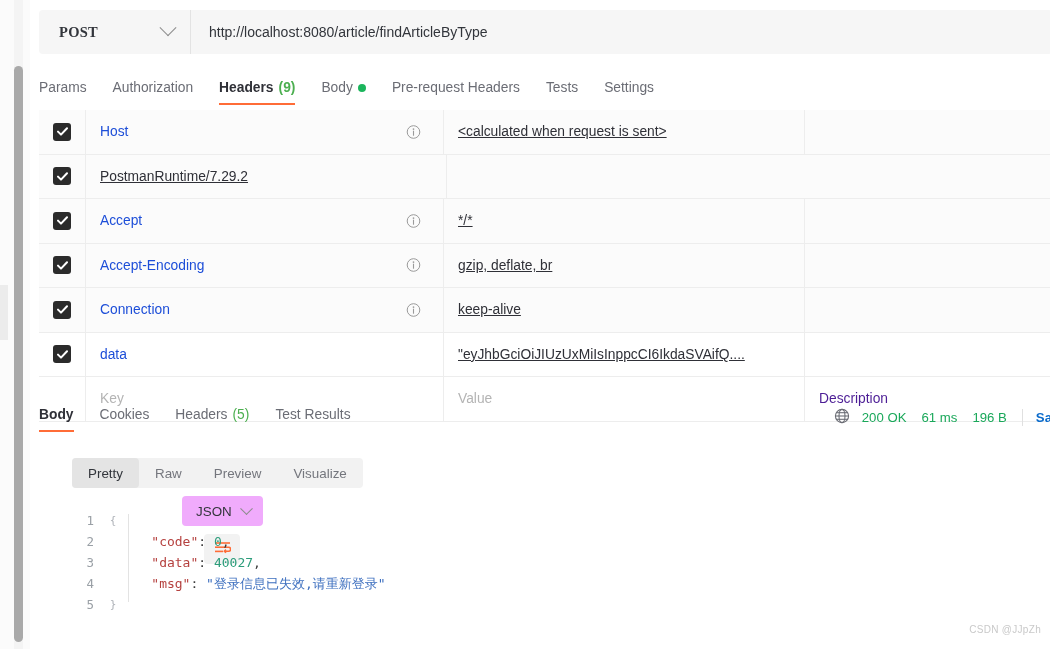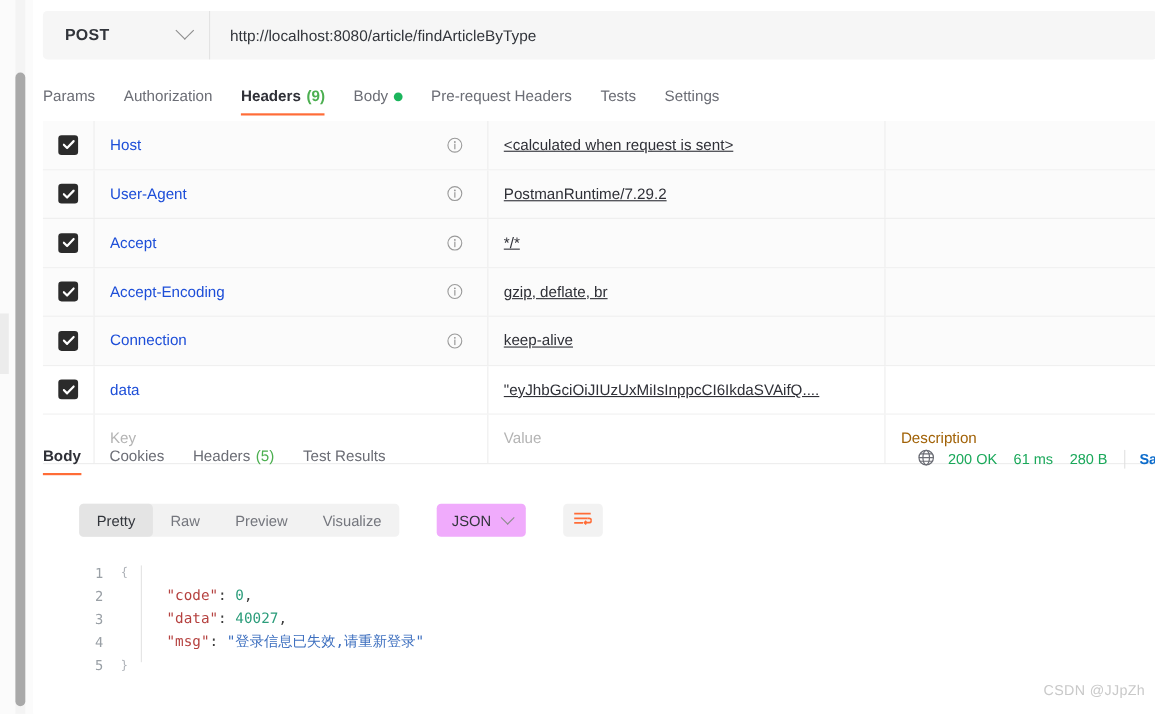--- a/index.html
+++ b/index.html
@@ -55,20 +55,21 @@
   .method-box {
     width: 152px; height: 44px;
     display: flex; align-items: center; justify-content: space-between;
     padding: 0 16px 0 20px;
     box-sizing: border-box;
     border-right: 1px solid #e3e3e3;
   }
   .method-label {
     font-weight: bold; font-size: 14.5px; color: #32353b;
     letter-spacing: 0.3px;
+    font-family: Liberation Serif, serif;
   }
   .chevron {
     width: 11px; height: 11px;
     border-right: 1.6px solid #8d8d8d;
     border-bottom: 1.6px solid #8d8d8d;
     transform: rotate(45deg) translate(-3px,-3px);
   }
   .url-text {
     padding-left: 18px;
     font-size: 14px;
@@ -145,21 +146,21 @@
     padding-left: 14px; box-sizing: border-box;
     border-right: 1px solid #ededed;
   }
   .cell-val .vtext { font-size: 13.8px; color: #2f3037; white-space: nowrap; text-decoration: underline; }
   .cell-val .vplaceholder { font-size: 13.8px; color: #b4b4b4; }
   .cell-desc {
     flex: 1 1 auto; height: 100%;
     display: flex; align-items: center;
     padding-left: 14px; box-sizing: border-box;
   }
-  .cell-desc .dplaceholder { font-size: 13.8px; color: #a16207; }
+  .cell-desc .dplaceholder { font-size: 13.8px; color: #4c1d95; }
 
   
   .resp-bar {
     position: absolute; left: 9px; top: 405px; width: 1013px; height: 34px;
     display: flex; align-items: flex-start;
   }
   .resp-tabs { display: flex; align-items: flex-start; }
   .status-group {
     position: absolute; right: 0; top: 3px;
     display: flex; align-items: center; gap: 0;
@@ -168,21 +169,21 @@
   .globe-icon { margin-right: 12px; }
   .stat { color: #1aa85a; margin-right: 15px; white-space: nowrap; }
   .stat-div {
     width: 1px; height: 17px; background: #e0e0e0; margin-right: 13px;
   }
   .save-resp { color: #0b6bcb; font-weight: bold; white-space: nowrap; }
 
   
   .body-toolbar {
     position: absolute; left: 42px; top: 458px;
-    display: flex; align-items: center; gap: 24px;
+    display: flex; align-items: center; gap: 8px; flex-direction: column;
   }
   .seg {
     height: 30px; background: #f2f2f2; border-radius: 4px;
     display: flex; align-items: center; padding: 0;
   }
   .seg-item {
     height: 30px; padding: 0 16px;
     display: flex; align-items: center;
     font-size: 13.4px; color: #74767d; border-radius: 4px;
     white-space: nowrap;
@@ -231,21 +232,21 @@
   .tok-num { color: #2c9d7b; }
   .tok-str { color: #3d6fbf; }
   .code-indent-rule {
     position: absolute; left: 56px; top: 4px; width: 1px; height: 88px;
     background: #e3e3e3;
   }
 
   
   .watermark {
     position: absolute; right: 9px; bottom: 14px;
-    font-size: 13px; color: #c9c9c9;
+    font-size: 10px; color: #c9c9c9;
     letter-spacing: 0.3px;
   }
 </style>
 </head>
 <body>
 
 <div class="app">
 
   <div class="left-gutter">
     <div class="left-gutter-panelmark"></div>
@@ -313,28 +314,20 @@
             <span></span>
           </div>
         </div>
         <div class="hrow">
           <div class="cell-check">
             <div class="cbox">
               <svg width="11" height="9" viewBox="0 0 11 9">
                 <path d="M1 4.6 L4 7.6 L10 1.3" fill="none" stroke="#ffffff" stroke-width="2" stroke-linecap="round" stroke-linejoin="round"></path>
               </svg>
             </div>
-          </div>
-          <div class="cell-key">
-            <span class="ktext">User-Agent</span>
-            <span class="info-icon"><svg width="15" height="15" viewBox="0 0 15 15">
-                <circle cx="7.5" cy="7.5" r="6.3" fill="none" stroke="#9a9a9a" stroke-width="1"></circle>
-                <circle cx="7.5" cy="4.6" r="0.85" fill="#9a9a9a"></circle>
-                <rect x="6.95" y="6.2" width="1.1" height="5" fill="#9a9a9a"></rect>
-              </svg></span>
           </div>
           <div class="cell-val">
             <span class="vtext">PostmanRuntime/7.29.2</span>
           </div>
           <div class="cell-desc">
             <span></span>
           </div>
         </div>
         <div class="hrow">
           <div class="cell-check">
@@ -459,21 +452,21 @@
           <svg width="16" height="16" viewBox="0 0 16 16">
             <circle cx="8" cy="8" r="6.6" fill="none" stroke="#6b6d75" stroke-width="1.1"></circle>
             <ellipse cx="8" cy="8" rx="3" ry="6.6" fill="none" stroke="#6b6d75" stroke-width="1.1"></ellipse>
             <line x1="1.4" y1="8" x2="14.6" y2="8" stroke="#6b6d75" stroke-width="1.1"></line>
             <line x1="2.3" y1="4.7" x2="13.7" y2="4.7" stroke="#6b6d75" stroke-width="1.1"></line>
             <line x1="2.3" y1="11.3" x2="13.7" y2="11.3" stroke="#6b6d75" stroke-width="1.1"></line>
           </svg>
         </span>
         <span class="stat">200 OK</span>
         <span class="stat">61 ms</span>
-        <span class="stat">280 B</span>
+        <span class="stat">196 B</span>
         <span class="stat-div"></span>
         <span class="save-resp">Sa</span>
       </div>
     </div>
 
     <div class="body-toolbar">
       <div class="seg">
         <div class="seg-item active">
           <span>Pretty</span>
         </div>

